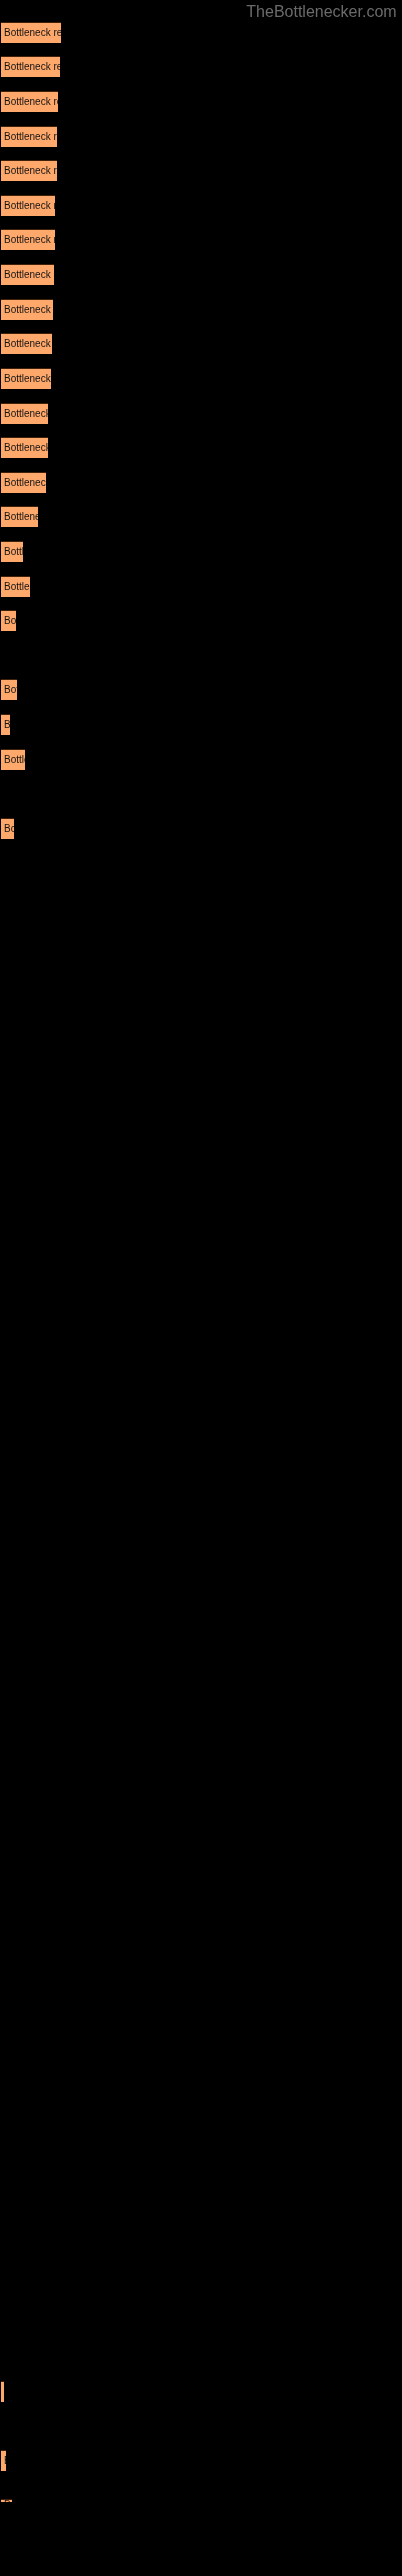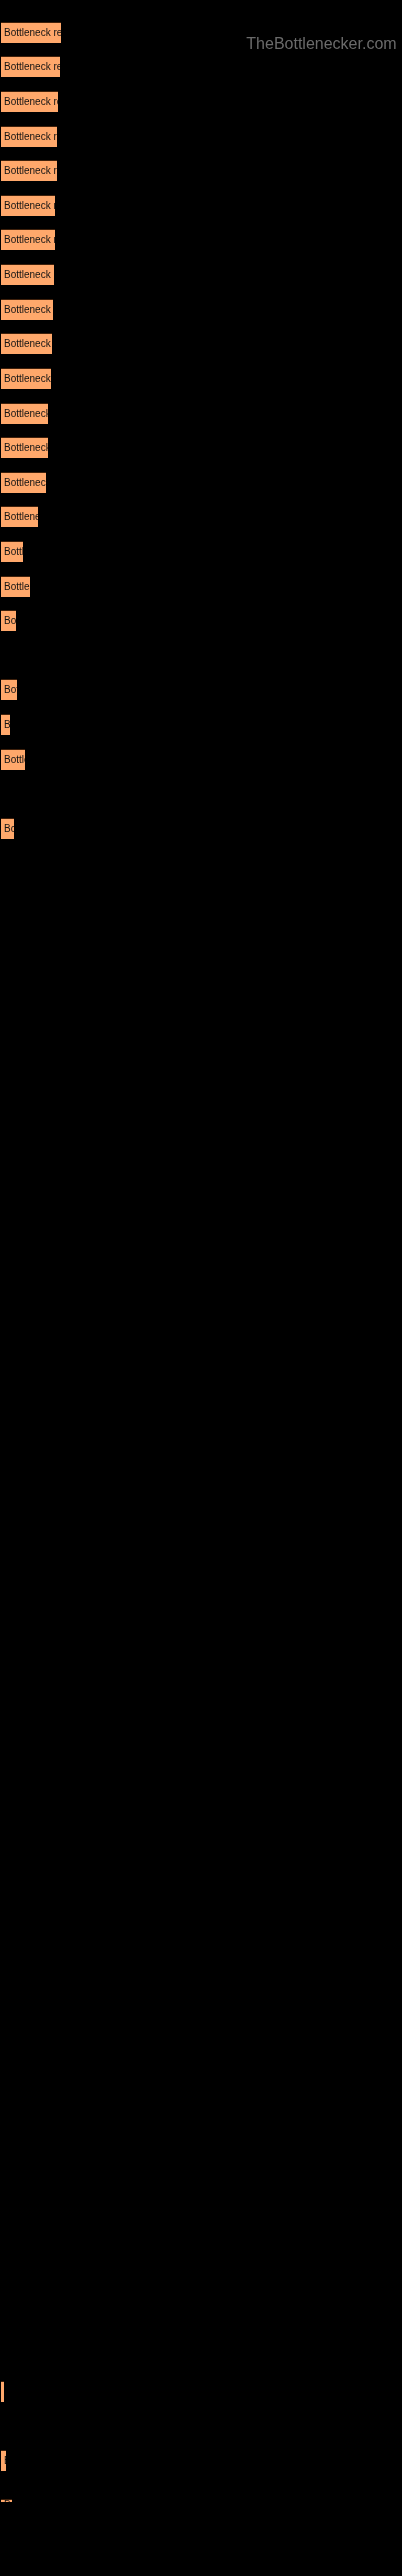--- a/index.html
+++ b/index.html
@@ -26,21 +26,20 @@
     position: absolute;
     right: 6.4px;
     top: 1.6px;
     font-family: "Liberation Sans", sans-serif;
     font-size: 16px;
     font-weight: 400;
     color: #6b6b6b;
     letter-spacing: 0px;
     white-space: nowrap;
     line-height: 19.3px;
-    margin-top: 32px;
   }
   .chart {
     position: absolute;
     left: 0;
     top: 0;
     width: 403px;
     height: 2576px;
   }
   .bar {
     position: absolute;

